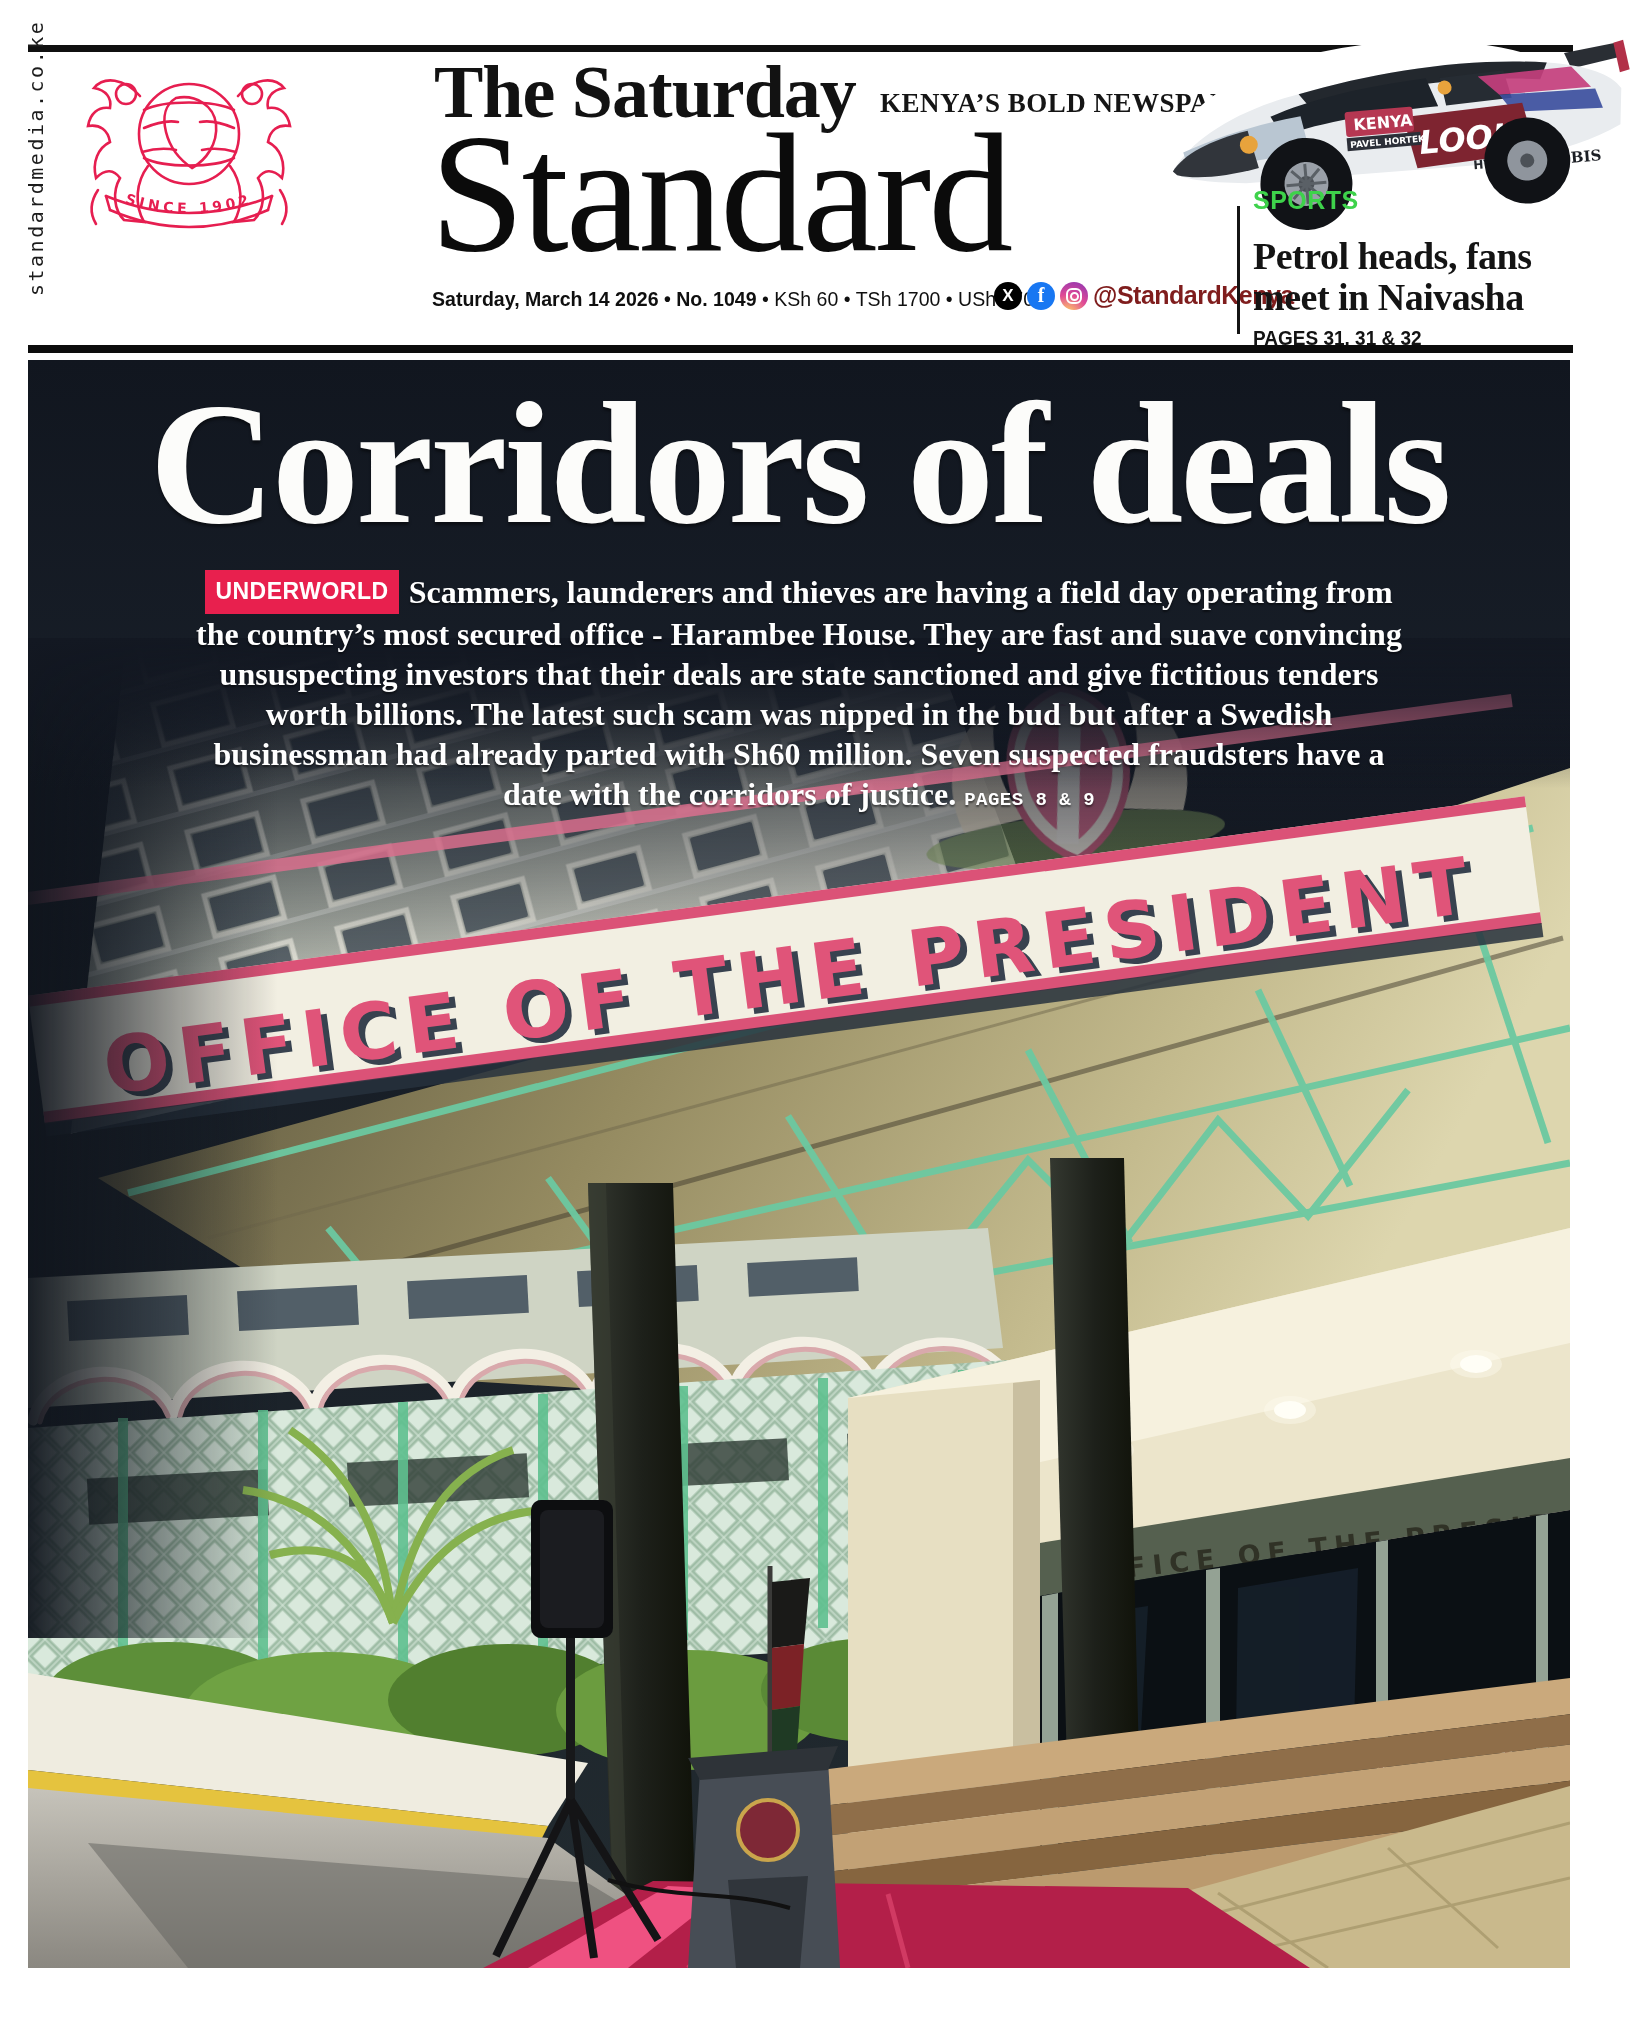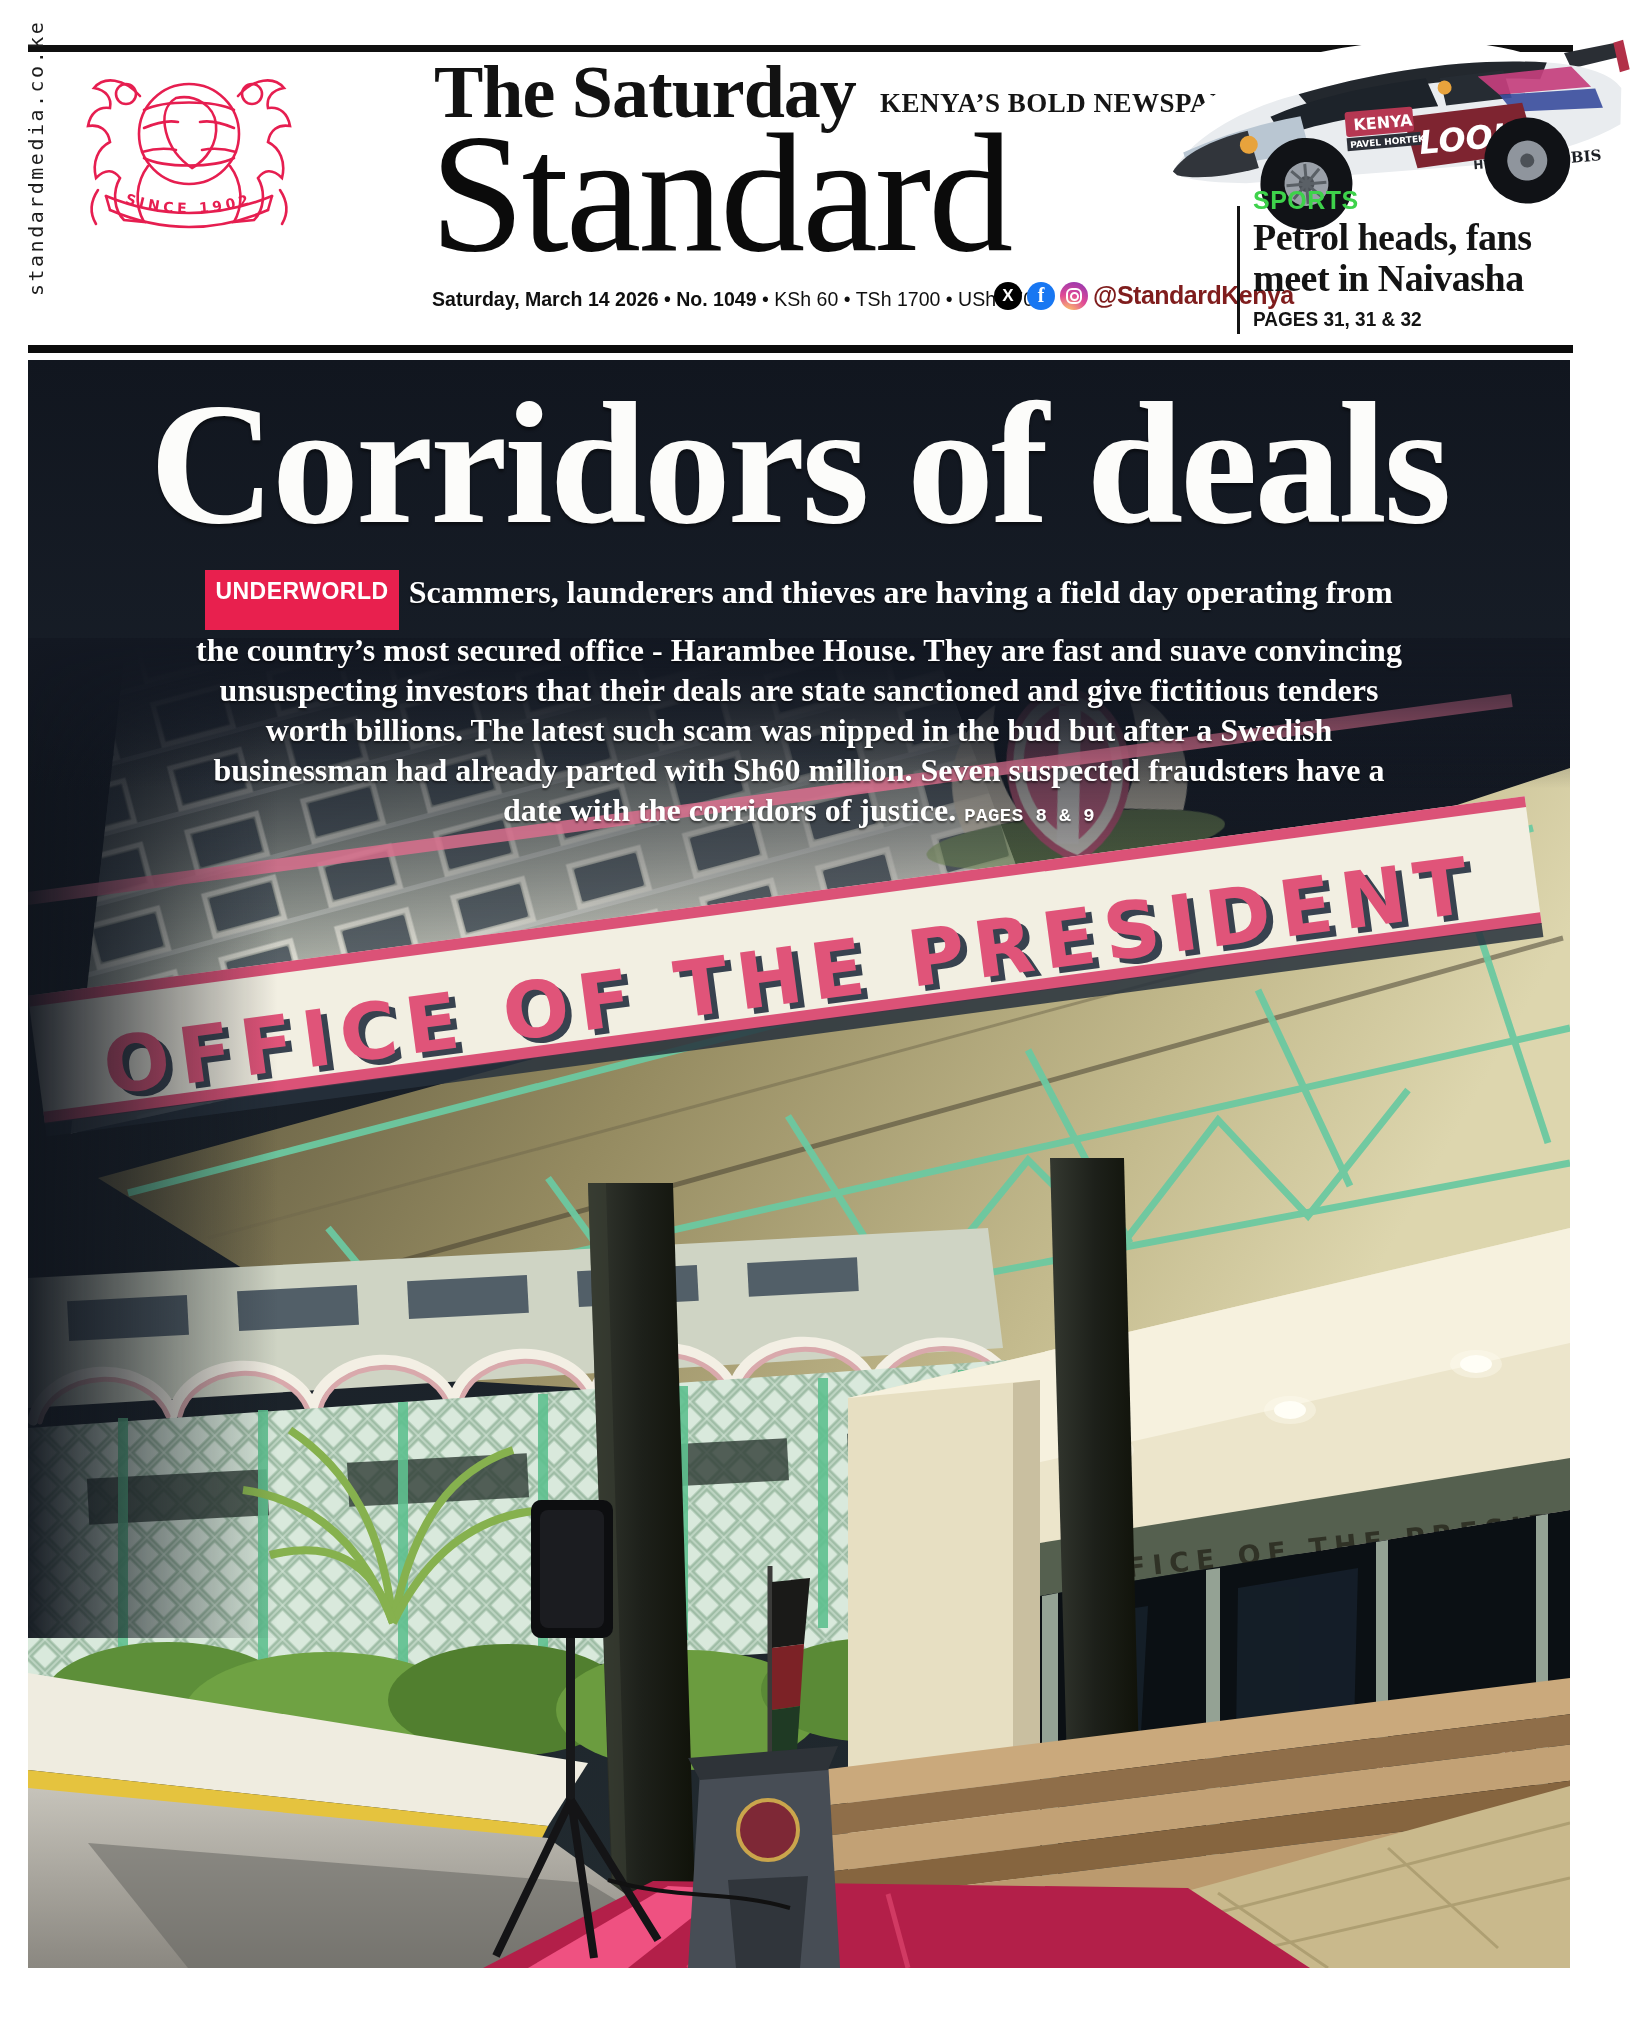--- a/index.html
+++ b/index.html
@@ -26,37 +26,37 @@
   .x-icon{background:#000;font-size:17px;}
   .fb-icon{background:#1877f2;font-size:20px;font-family:"Liberation Serif",serif;}
   .ig-icon{background:radial-gradient(circle at 28% 115%,#fdc468 8%,#df4996 52%,#9036b2 95%);}
   .ig-icon::before{content:"";position:absolute;inset:6px;border:2px solid #fff;border-radius:6px;}
   .ig-icon::after{content:"";position:absolute;top:10px;left:10px;width:5px;height:5px;border:2px solid #fff;border-radius:50%;}
   .handle{font-size:25px;font-weight:700;color:#7f1d1d;letter-spacing:-.5px;}
   .header-divider{position:absolute;left:1237px;top:206px;width:3px;height:128px;background:#141414;}
   .sports{position:absolute;left:1253px;top:186px;width:310px;}
   .sports-kicker{color:#3ed24b;font-weight:700;font-size:25px;letter-spacing:.5px;}
   .sports-headline{font-family:"Liberation Serif",serif;font-weight:700;font-size:38px;line-height:41px;
-        color:#141414;margin-top:2px;letter-spacing:-.5px;}
+        color:#141414;margin-top:21px;letter-spacing:-.5px;}
   .sports-pages{font-weight:700;font-size:20px;color:#131313;margin-top:9px;transform:scaleX(.95);transform-origin:0 0;}
   .car{position:absolute;left:1152px;top:24px;width:486px;height:210px;}
   .main-rule{position:absolute;left:28px;top:345px;width:1545px;height:8px;background:#0c0c0c;}
 
   
   .feature{position:absolute;left:28px;top:360px;width:1542px;height:1608px;overflow:hidden;
         background:linear-gradient(180deg,#11161f 0%,#1a212b 30%,#20272f 55%);}
   .photo-svg{position:absolute;left:0;bottom:0;width:1542px;height:1330px;z-index:1;}
   .feature-headline{position:relative;z-index:2;margin:8px 0 0;text-align:center;
         font-family:"Liberation Serif",serif;font-weight:700;font-size:174px;line-height:192px;
         letter-spacing:-3px;color:#fcfcfa;text-shadow:0 3px 3px rgba(0,0,0,.45);}
   .standfirst{position:relative;z-index:2;width:1230px;margin:10px auto 0;text-align:center;
         font-family:"Liberation Serif",serif;font-weight:700;font-size:32px;line-height:40px;color:#ffffff;
         text-shadow:0 2px 2px rgba(0,0,0,.5);}
   .kicker{display:inline-block;background:#e8204e;color:#fff;font-family:"Liberation Sans",sans-serif;
-        font-size:23px;font-weight:700;letter-spacing:.5px;padding:1px 10px 19px;margin-right:10px;
+        font-size:23px;font-weight:700;letter-spacing:.5px;padding:1px 10px 3px;margin-right:10px;
         vertical-align:4px;text-shadow:none;}
   .pages-ref{font-family:Liberation Mono, monospace;font-size:19px;font-weight:700;letter-spacing:.5px;}
 
   .signtxt{font-family:"DejaVu Sans",sans-serif;font-weight:bold;font-size:78px;letter-spacing:9px;}
   .lintxt{font-family:"DejaVu Sans",sans-serif;font-weight:bold;font-size:27px;letter-spacing:7px;}
 </style>
 </head>
 <body>
 
 <div class="page">

